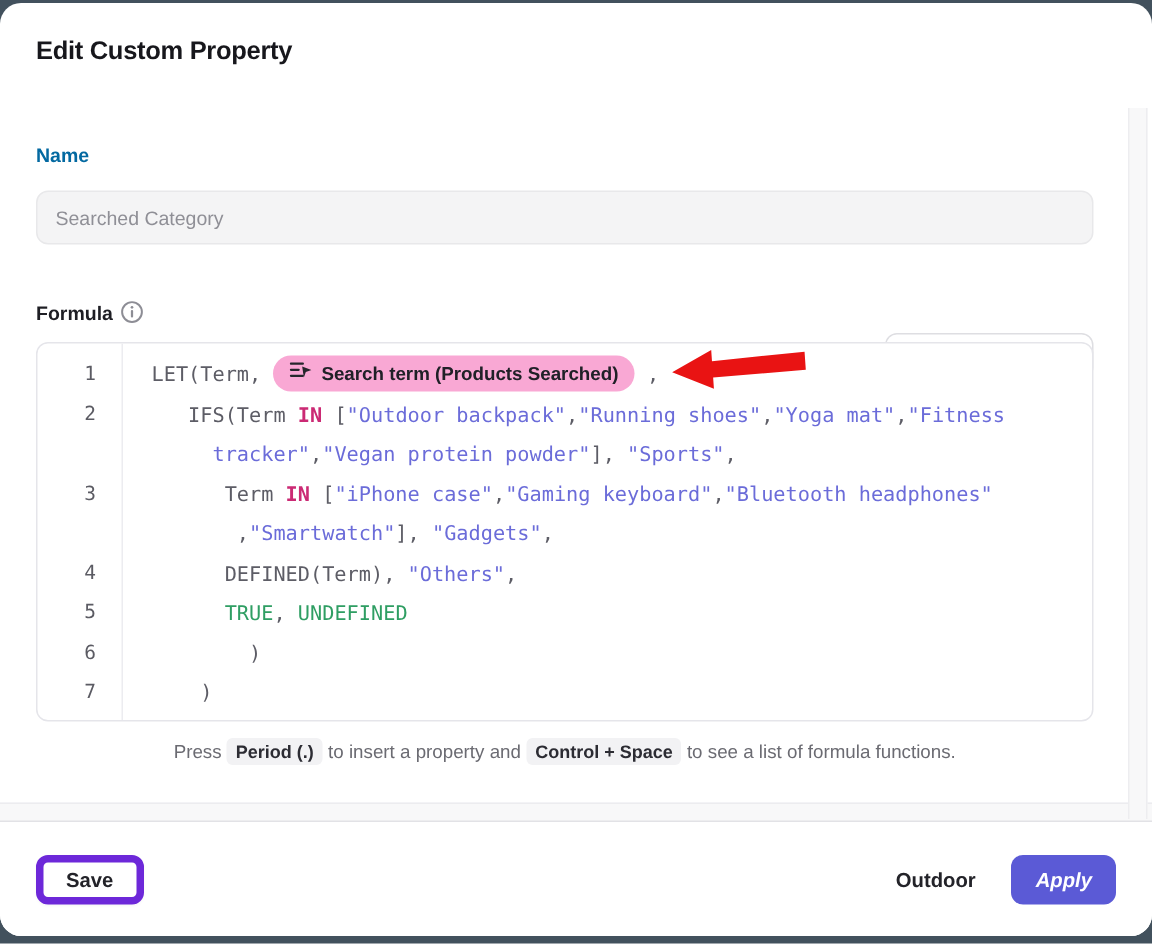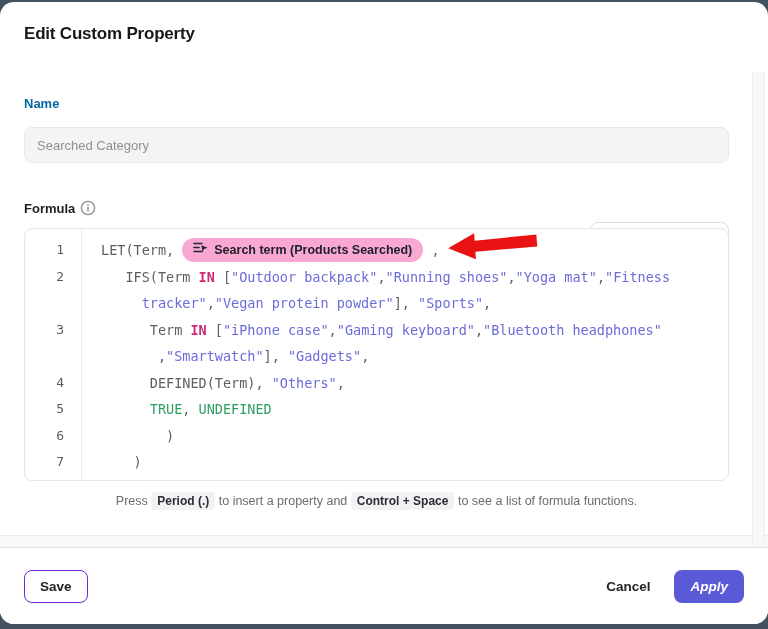--- a/index.html
+++ b/index.html
@@ -53,21 +53,21 @@
   .kbd{background:#f2f2f4; border-radius:4px; padding:2px 6px; color:#2c2c33; font-weight:700; font-size:12px;margin-top:36px;}
 
   .hscrollbar{position:absolute; left:0; right:0; top:533px; height:13px; background:#f8f8f9;
     border-top:1px solid #ececef; border-bottom:1px solid #e2e2e6;}
   .vscrollbar{position:absolute; left:752px; top:70px; width:13px; height:474px; background:#f8f8f9;
     border-left:1px solid #ededf0; border-right:1px solid #ededf0;}
 
   .footer{position:absolute; left:0; right:0; bottom:0; height:76px; background:#fff;
     display:flex; align-items:center; padding:0 24px;}
   .btn{height:33px; border-radius:8px; font-family:"Liberation Sans", sans-serif; font-size:13.5px; font-weight:600; cursor:pointer;}
-  .btn-save{background:#fff; border:1px solid #6d28d9; color:#232329; padding:0 15px; box-shadow:0 1px 2px rgba(0,0,0,0.04);}
+  .btn-save{background:#fff; border:5px solid #6d28d9; color:#232329; padding:0 15px; box-shadow:0 1px 2px rgba(0,0,0,0.04);}
   .footer-right{margin-left:auto; display:flex; align-items:center; gap:24px;}
   .btn-cancel{background:transparent; border:none; color:#232329; padding:0;}
   .btn-apply{background:var(--accent); border:none; color:#ffffff; padding:0 16px;font-style:italic;}
 </style>
 </head>
 <body>
 
 <div class="modal">
 
   <div class="dialog-title">Edit Custom Property</div>
@@ -162,18 +162,18 @@
     <span class="kbd">Control + Space</span>
     <span>to see a list of formula functions.</span>
   </p>
 
   <div class="hscrollbar"></div>
   <div class="vscrollbar"></div>
 
   <div class="footer">
     <button class="btn btn-save">Save</button>
     <div class="footer-right">
-      <button class="btn btn-cancel">Cancel</button>
+      <button class="btn btn-cancel">Outdoor</button>
       <button class="btn btn-apply">Apply</button>
     </div>
   </div>
 
 </div>
 
 </body></html>

